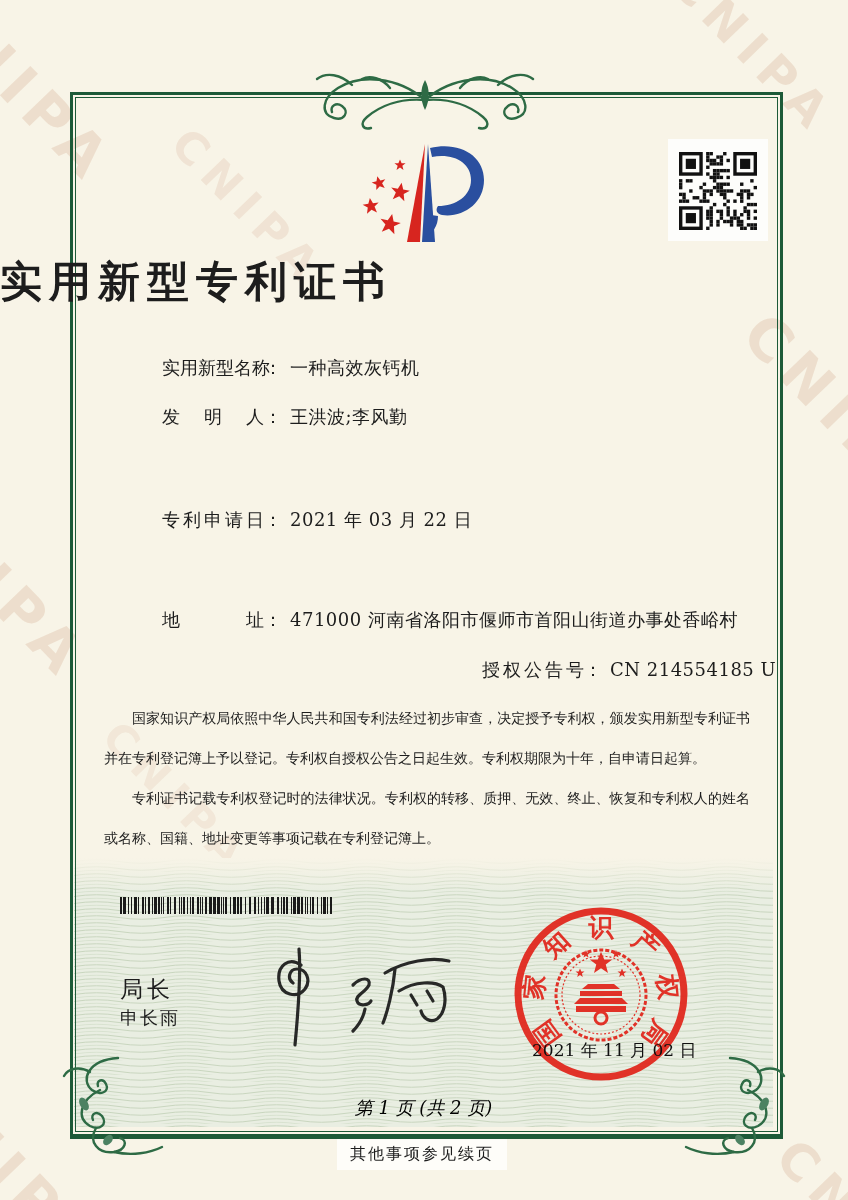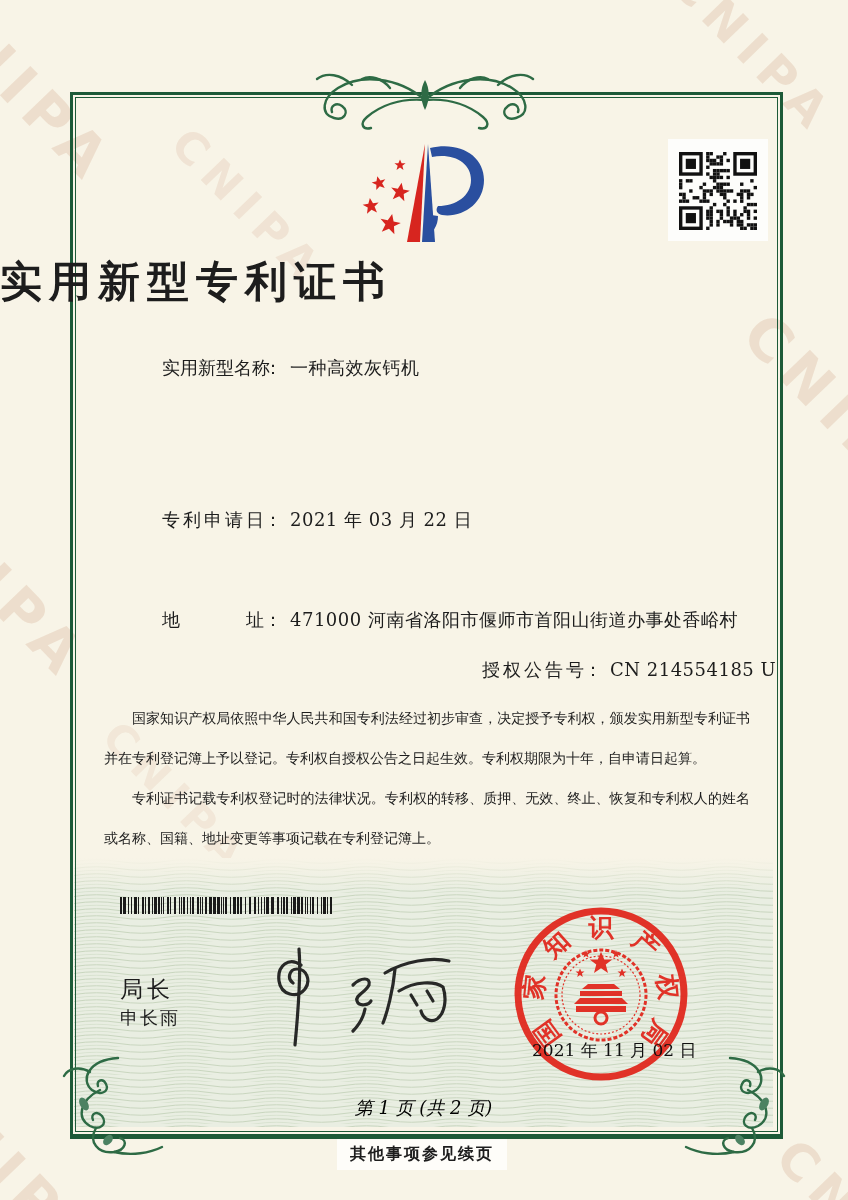--- a/index.html
+++ b/index.html
@@ -48,21 +48,21 @@
     font-size:14px; line-height:40px; text-align:justify;}
   .paras p{ margin:0; text-indent:2em;}
   .barcode{ position:absolute; left:120px; top:897px; z-index:3;}
   .signer-title{ position:absolute; left:120px; top:974px; font-size:23px; letter-spacing:4px; z-index:3;}
   .signer-name{ position:absolute; left:120px; top:1006px; font-size:18px; letter-spacing:2px; z-index:3;}
   .signature{ position:absolute; left:253px; top:943px; z-index:3;}
   .seal{ position:absolute; left:512px; top:905px; z-index:4; opacity:0.93;}
   .seal-date{ position:absolute; left:532px; top:1039px; font-size:17px; color:#101010; z-index:5; white-space:nowrap;}
   .pagenum{ position:absolute; left:70px; width:707px; top:1096px; text-align:center; font-size:18px; color:#000000; z-index:3;font-style:italic;}
   .contbox{ position:absolute; left:337px; top:1139px; background:#fefdf9; padding:5px 13px;
-    font-size:16px; letter-spacing:2px; z-index:3;font-weight:bold;}
+    font-size:16px; letter-spacing:2px; z-index:3;}
 </style>
 </head>
 <body>
 
 <div class="page">
 
   <div class="wm" style="left:-42px; top:-26px; font-size:58px;">CNIPA</div>
   <div class="wm" style="left:198px; top:118px; font-size:44px; color:rgba(202,146,115,0.16);">CNIPA</div>
   <div class="wm" style="left:700px; top:-46px; font-size:48px;">CNIPA</div>
   <div class="wm" style="left:778px; top:300px; font-size:58px;">CNIPA</div>
@@ -290,20 +290,23 @@
         <rect x="57.65217391304348" y="3.391304347826087" width="16.956521739130434" height="16.956521739130434" fill="#fdfdfb"></rect>
         <rect x="61.04347826086956" y="6.782608695652174" width="10.173913043478262" height="10.173913043478262" fill="#111"></rect>
       </svg>
   </div>
 
   <div class="title">实用新型专利证书</div>
 
   <div class="frow" style="top:356px;">
     <span class="flabel">实用新型名称</span><span class="fcolon">：</span><span class="fval">一种高效灰钙机</span>
   </div>
+  <div class="frow" style="top:405px;">
+    <span class="flabel">发明人</span><span class="fcolon">：</span><span class="fval">王洪波;李风勤</span>
+  </div>
   <div class="frow" style="top:508px;">
     <span class="flabel">专利申请日</span><span class="fcolon">：</span><span class="fval">2021 年 03 月 22 日</span>
   </div>
   <div class="frow" style="top:608px;">
     <span class="flabel">地址</span><span class="fcolon">：</span><span class="fval">471000 河南省洛阳市偃师市首阳山街道办事处香峪村</span>
   </div>
   <div class="frow" style="top:658px;">
     <span class="grant2"><span class="flabel">授权公告号</span><span class="fcolon">：</span><span class="fval">CN 214554185 U</span></span>
   </div>
 

